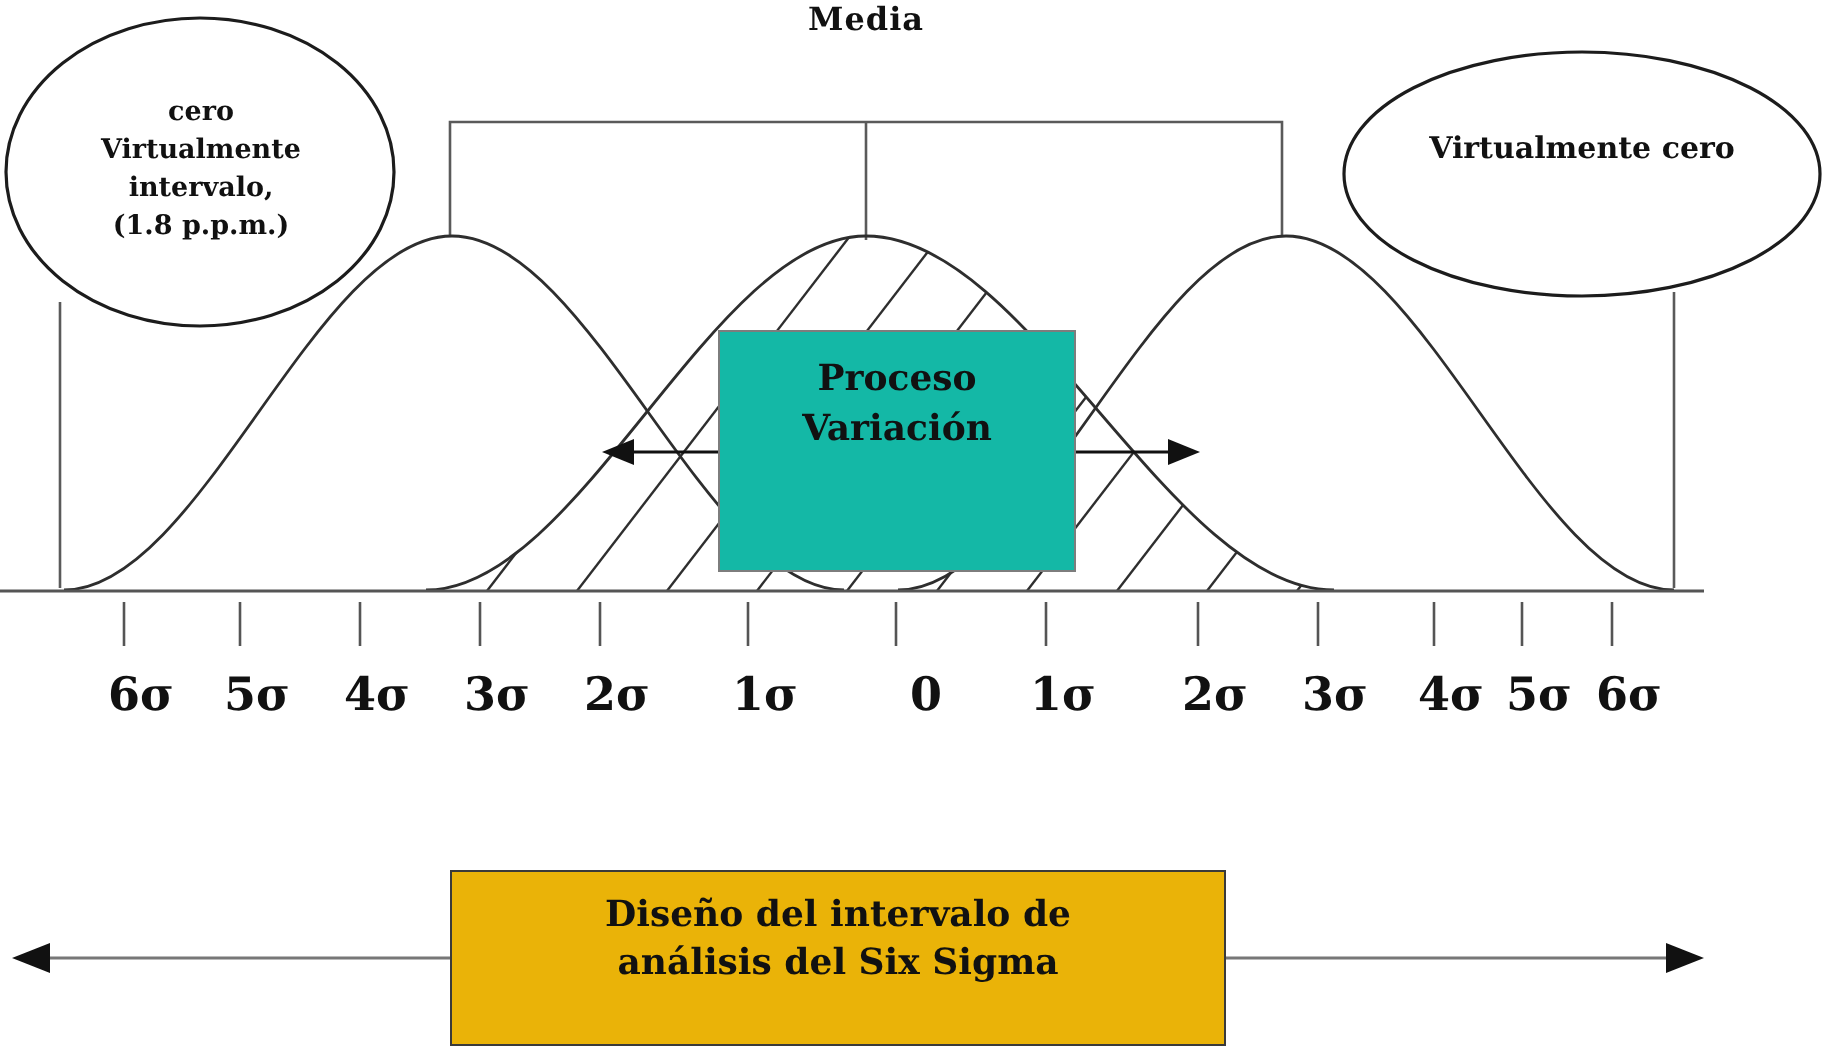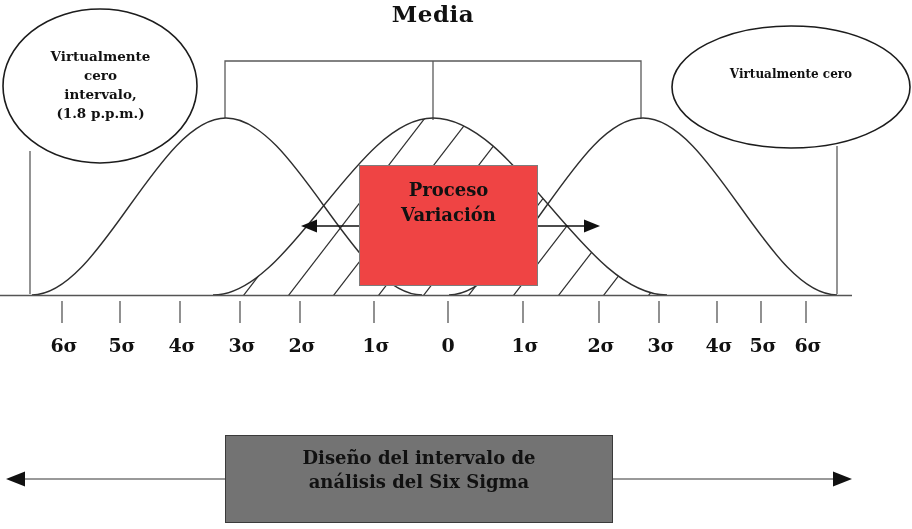--- a/index.html
+++ b/index.html
@@ -4,40 +4,40 @@
 <style>
   html,body{margin:0;padding:0;background:#ffffff;}
   #stage{
     position:relative;width:912px;height:529px;background:#ffffff;overflow:hidden;
     font-family:"DejaVu Serif","Liberation Serif",serif;color:#111;
   }
   #artwork{position:absolute;left:0;top:0;width:912px;height:529px;}
   .abs{position:absolute;}
   .title{
     left:0;top:0;width:866px;text-align:center;
-    font-size:23px;font-weight:bold;letter-spacing:.5px;
+    font-size:16px;font-weight:bold;letter-spacing:.5px;
   }
   .callout-text{line-height:19px;font-weight:bold;text-align:center;}
   .callout-left{left:28px;top:47px;width:145px;font-size:13.5px;}
-  .callout-right{left:671px;top:65px;width:240px;font-size:12px;}
+  .callout-right{left:671px;top:65px;width:240px;font-size:15px;}
   .proc-box{
-    left:359px;top:165px;width:179px;height:121px;background:#ef4444;
+    left:359px;top:165px;width:179px;height:121px;background:#14b8a6;
     border:1px solid #7d7d7d;box-sizing:border-box;
     font-size:18px;font-weight:bold;text-align:center;line-height:25px;
     padding-top:11px;
   }
   .bottom-box{
-    left:225px;top:435px;width:388px;height:88px;background:#737373;
+    left:225px;top:435px;width:388px;height:88px;background:#eab308;
     border:1px solid #3a3a3a;box-sizing:border-box;
     font-size:18px;font-weight:bold;text-align:center;line-height:24px;
     padding-top:10px;
   }
   .axis-label{
-    top:334px;width:46px;text-align:center;
-    font-size:19px;font-weight:bold;white-space:nowrap;
+    top:334px;width:46px;text-align:right;
+    font-size:23px;font-weight:bold;white-space:nowrap;
   }
 </style>
 </head>
 <body>
 
 <div id="stage">
 
   <svg id="artwork" viewBox="0 0 912 529" xmlns="http://www.w3.org/2000/svg">
     <defs>
       <clipPath id="midBellClip">
@@ -86,22 +86,22 @@
       <line x1="659" y1="301" x2="659" y2="323"></line>
       <line x1="717" y1="301" x2="717" y2="323"></line>
       <line x1="761" y1="301" x2="761" y2="323"></line>
       <line x1="806" y1="301" x2="806" y2="323"></line>
     </g>
   </svg>
 
   <div class="abs title">Media</div>
 
   <div class="abs callout-text callout-left">
+    <div>cero</div>
     <div>Virtualmente</div>
-    <div>cero</div>
     <div>intervalo,</div>
     <div>(1.8 p.p.m.)</div>
   </div>
 
   <div class="abs callout-text callout-right">
     <div>Virtualmente cero</div>
   </div>
 
   <div class="abs proc-box">
     <div>Proceso</div>

